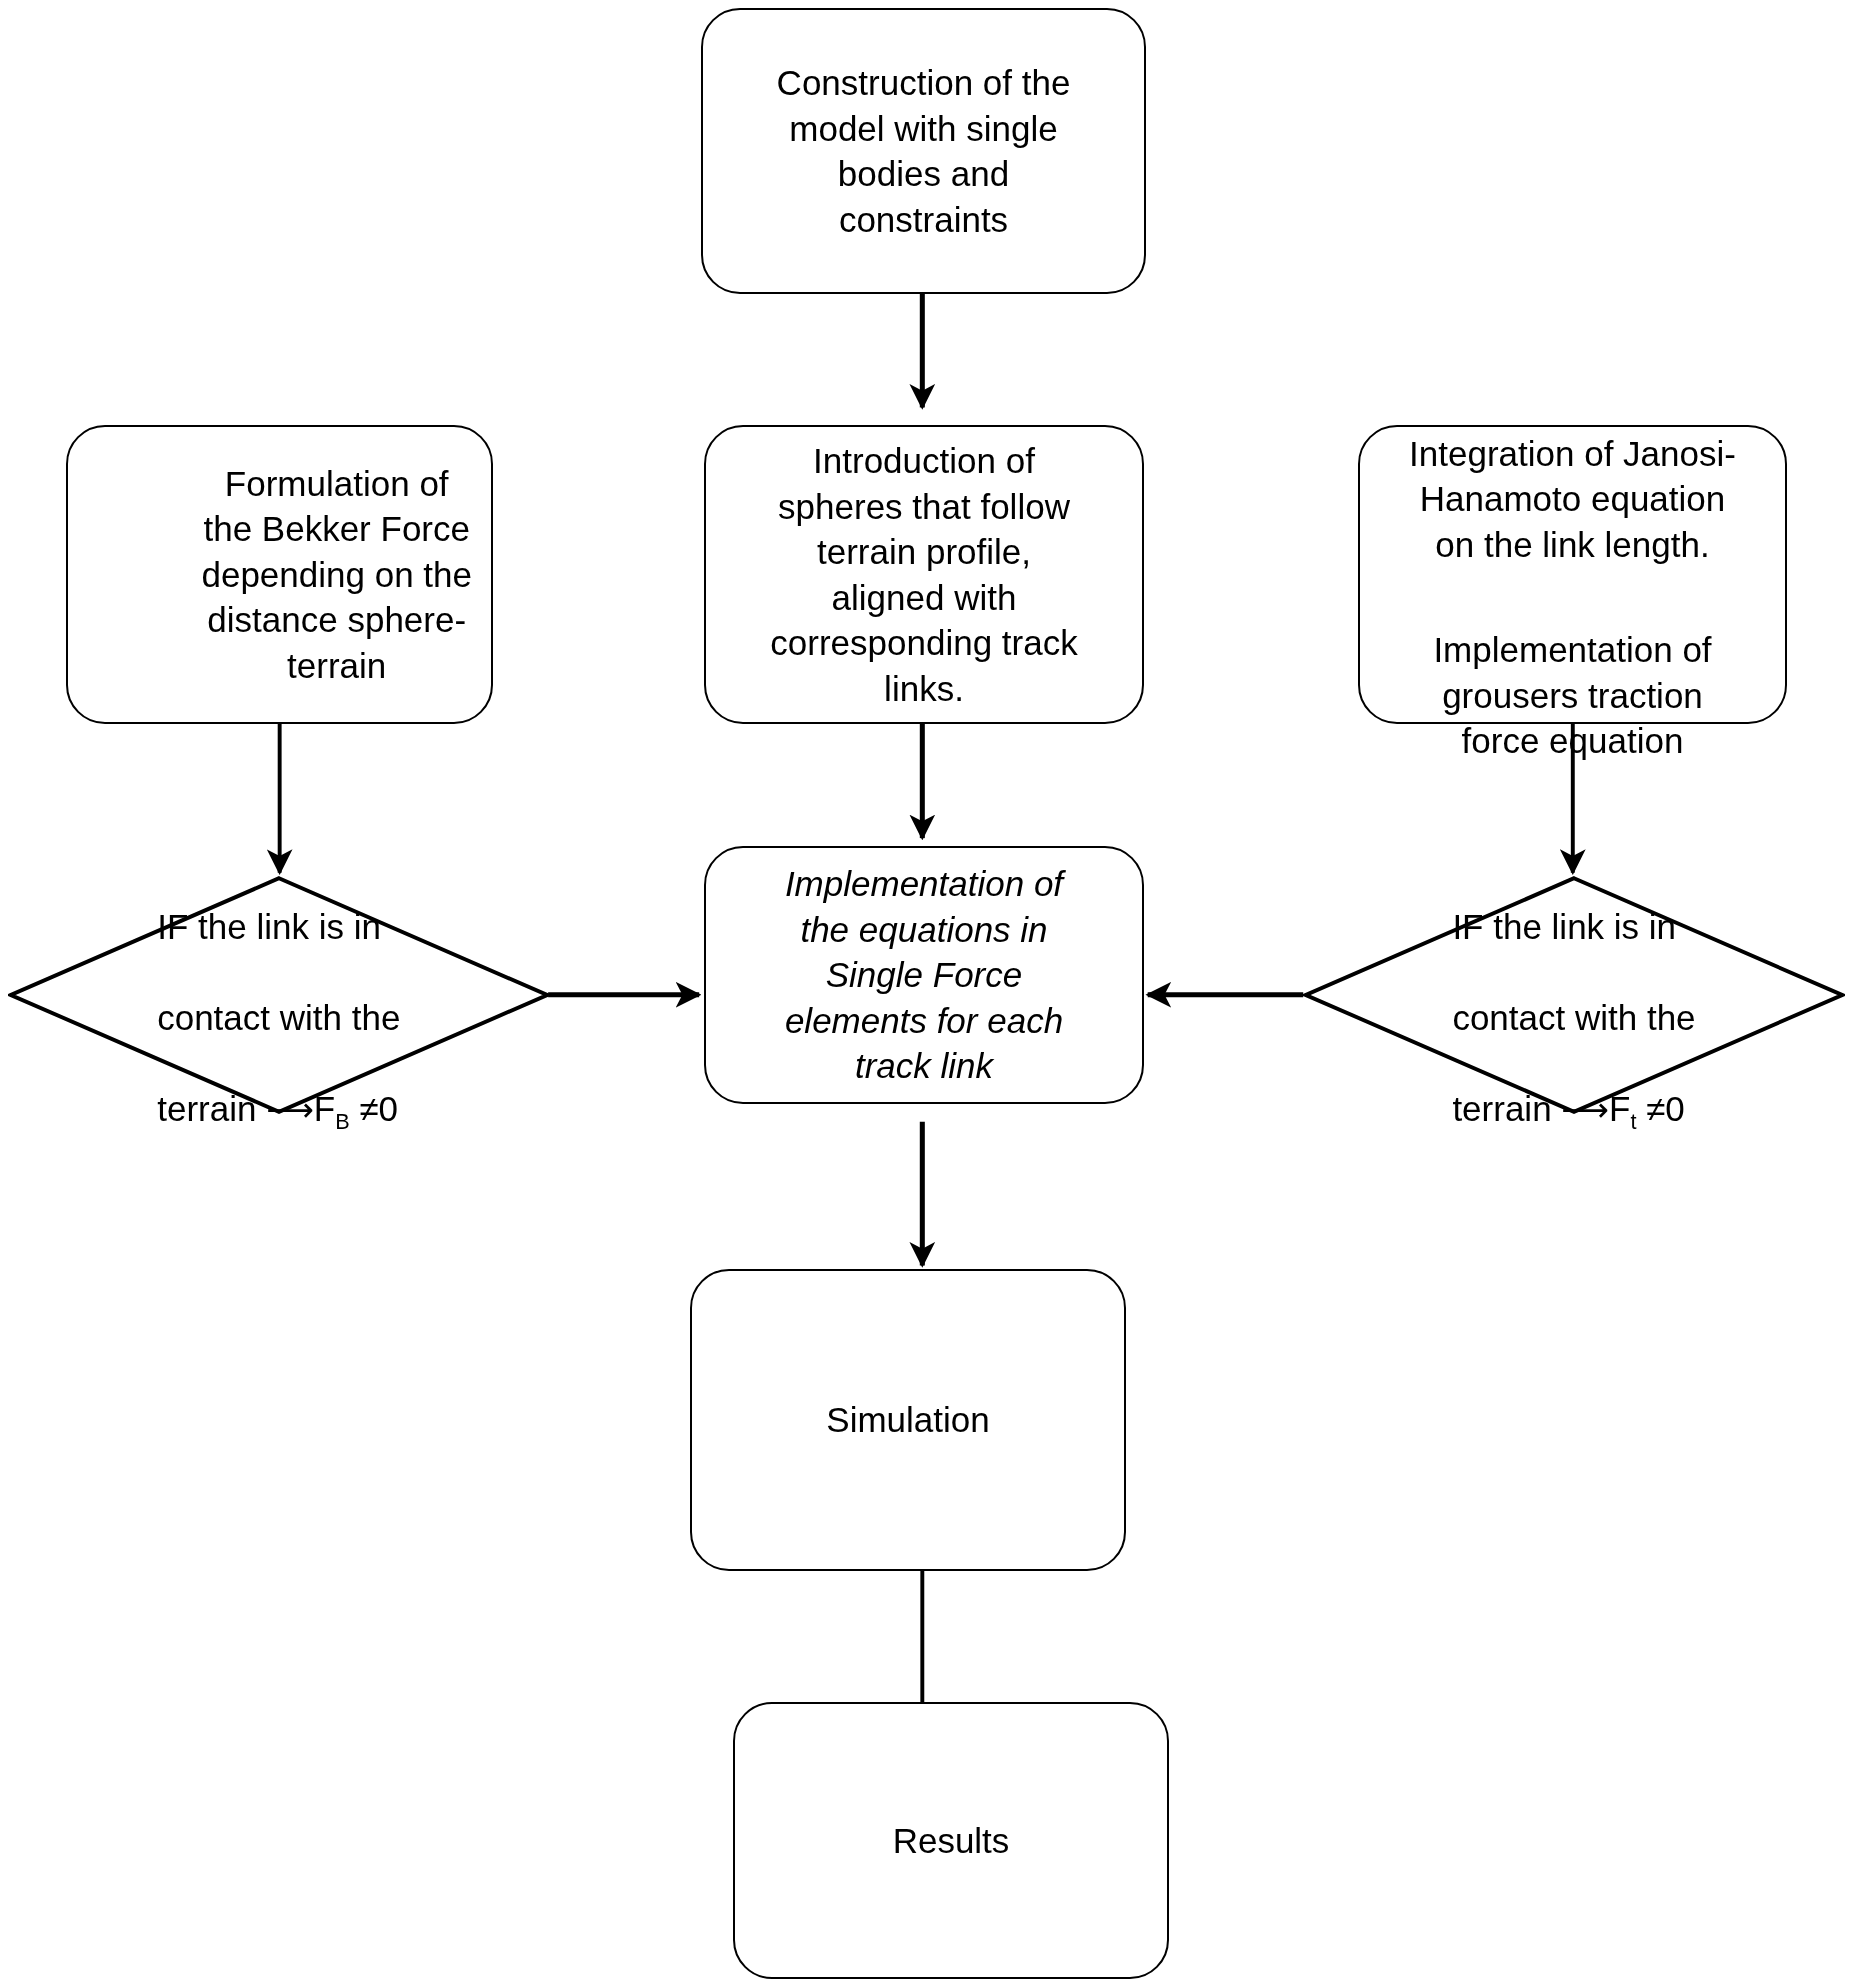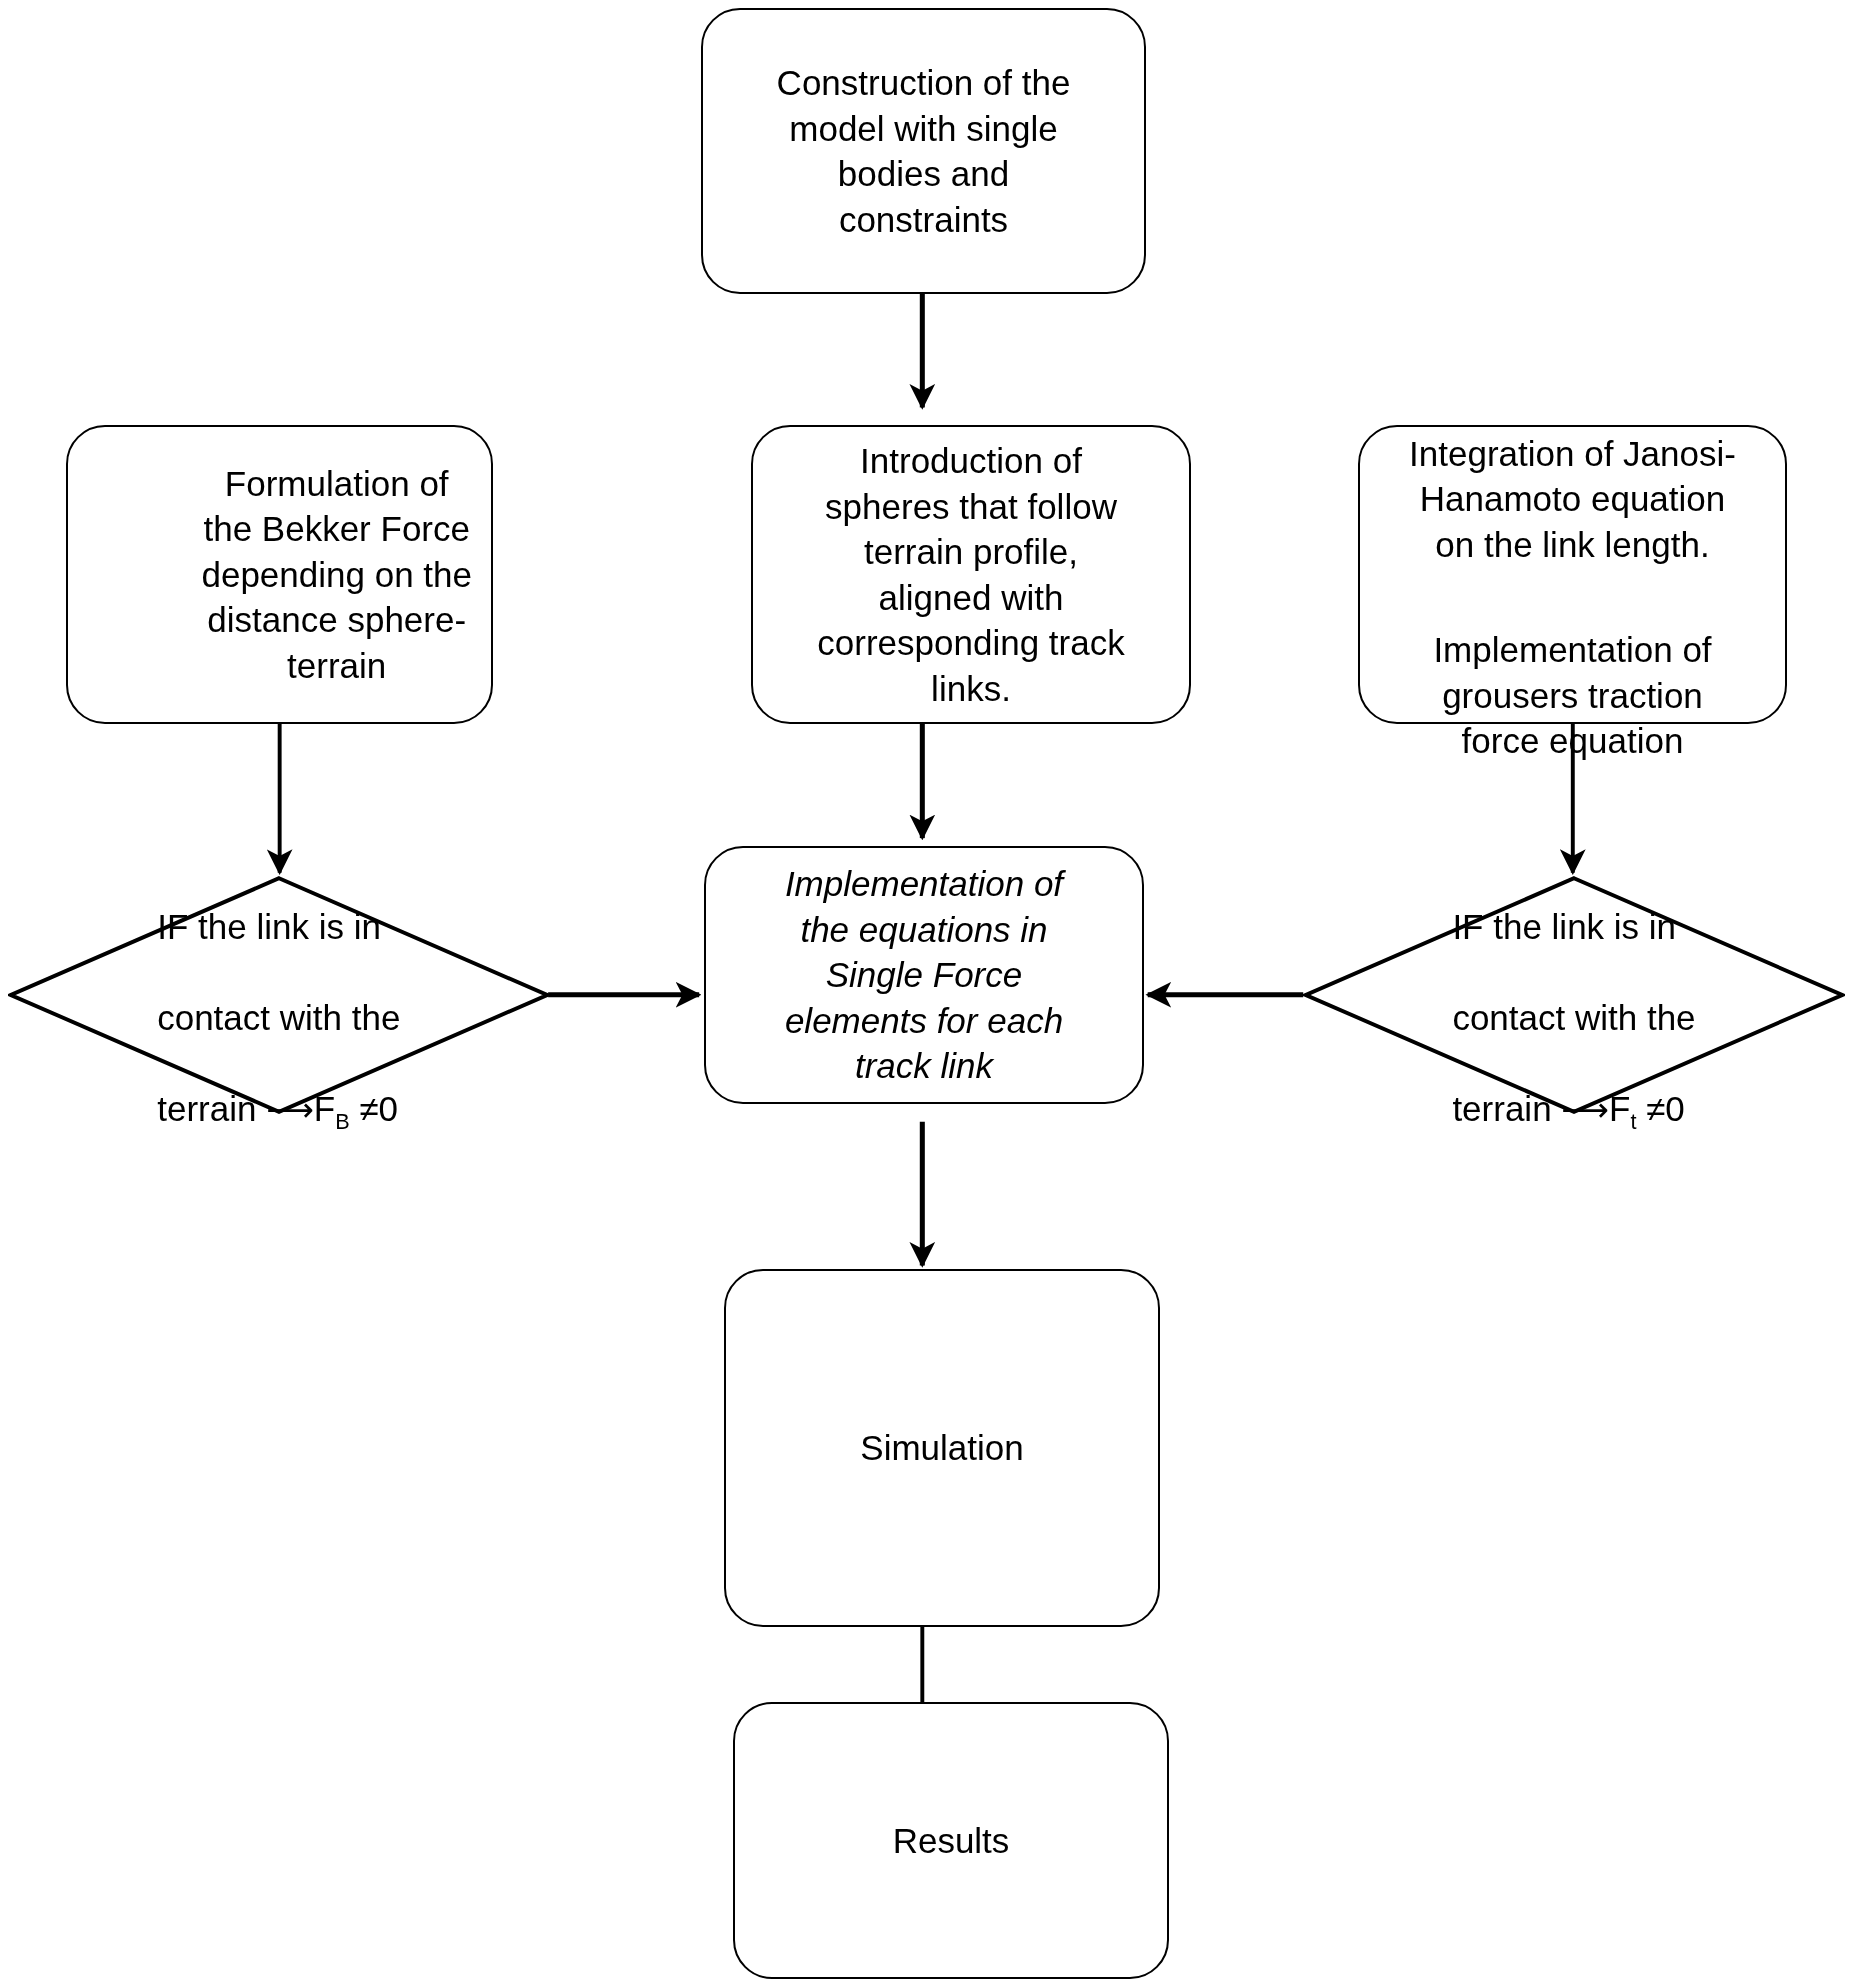--- a/index.html
+++ b/index.html
@@ -143,21 +143,21 @@
   </div>
 
   <div class="node-box" style="left:66px; top:425px; width:427px; height:299px;justify-content:flex-end;">
     <div class="node-text">Formulation of
 the Bekker Force
 depending on the
 distance sphere-
 terrain</div>
   </div>
 
-  <div class="node-box" style="left:704px; top:425px; width:440px; height:299px;margin-left:47px;">
+  <div class="node-box" style="left:704px; top:425px; width:440px; height:299px;">
     <div class="node-text">Introduction of
 spheres that follow
 terrain profile,
 aligned with
 corresponding track
 links.</div>
   </div>
 
   <div class="node-box" style="left:1358px; top:425px; width:429px; height:299px;">
     <div class="node-text two-para">
@@ -194,21 +194,21 @@
   </div>
 
   <div class="node-box" style="left:704px; top:846px; width:440px; height:258px;">
     <div class="node-text italic">Implementation of
 the equations in
 Single Force
 elements for each
 track link</div>
   </div>
 
-  <div class="node-box" style="left:724px; top:1269px; width:436px; height:358px;">
+  <div class="node-box" style="left:690px; top:1269px; width:436px; height:302px;">
     <div class="node-text">Simulation</div>
   </div>
 
   <div class="node-box" style="left:733px; top:1702px; width:436px; height:277px;">
     <div class="node-text">Results</div>
   </div>
 
 </div>
 
 

